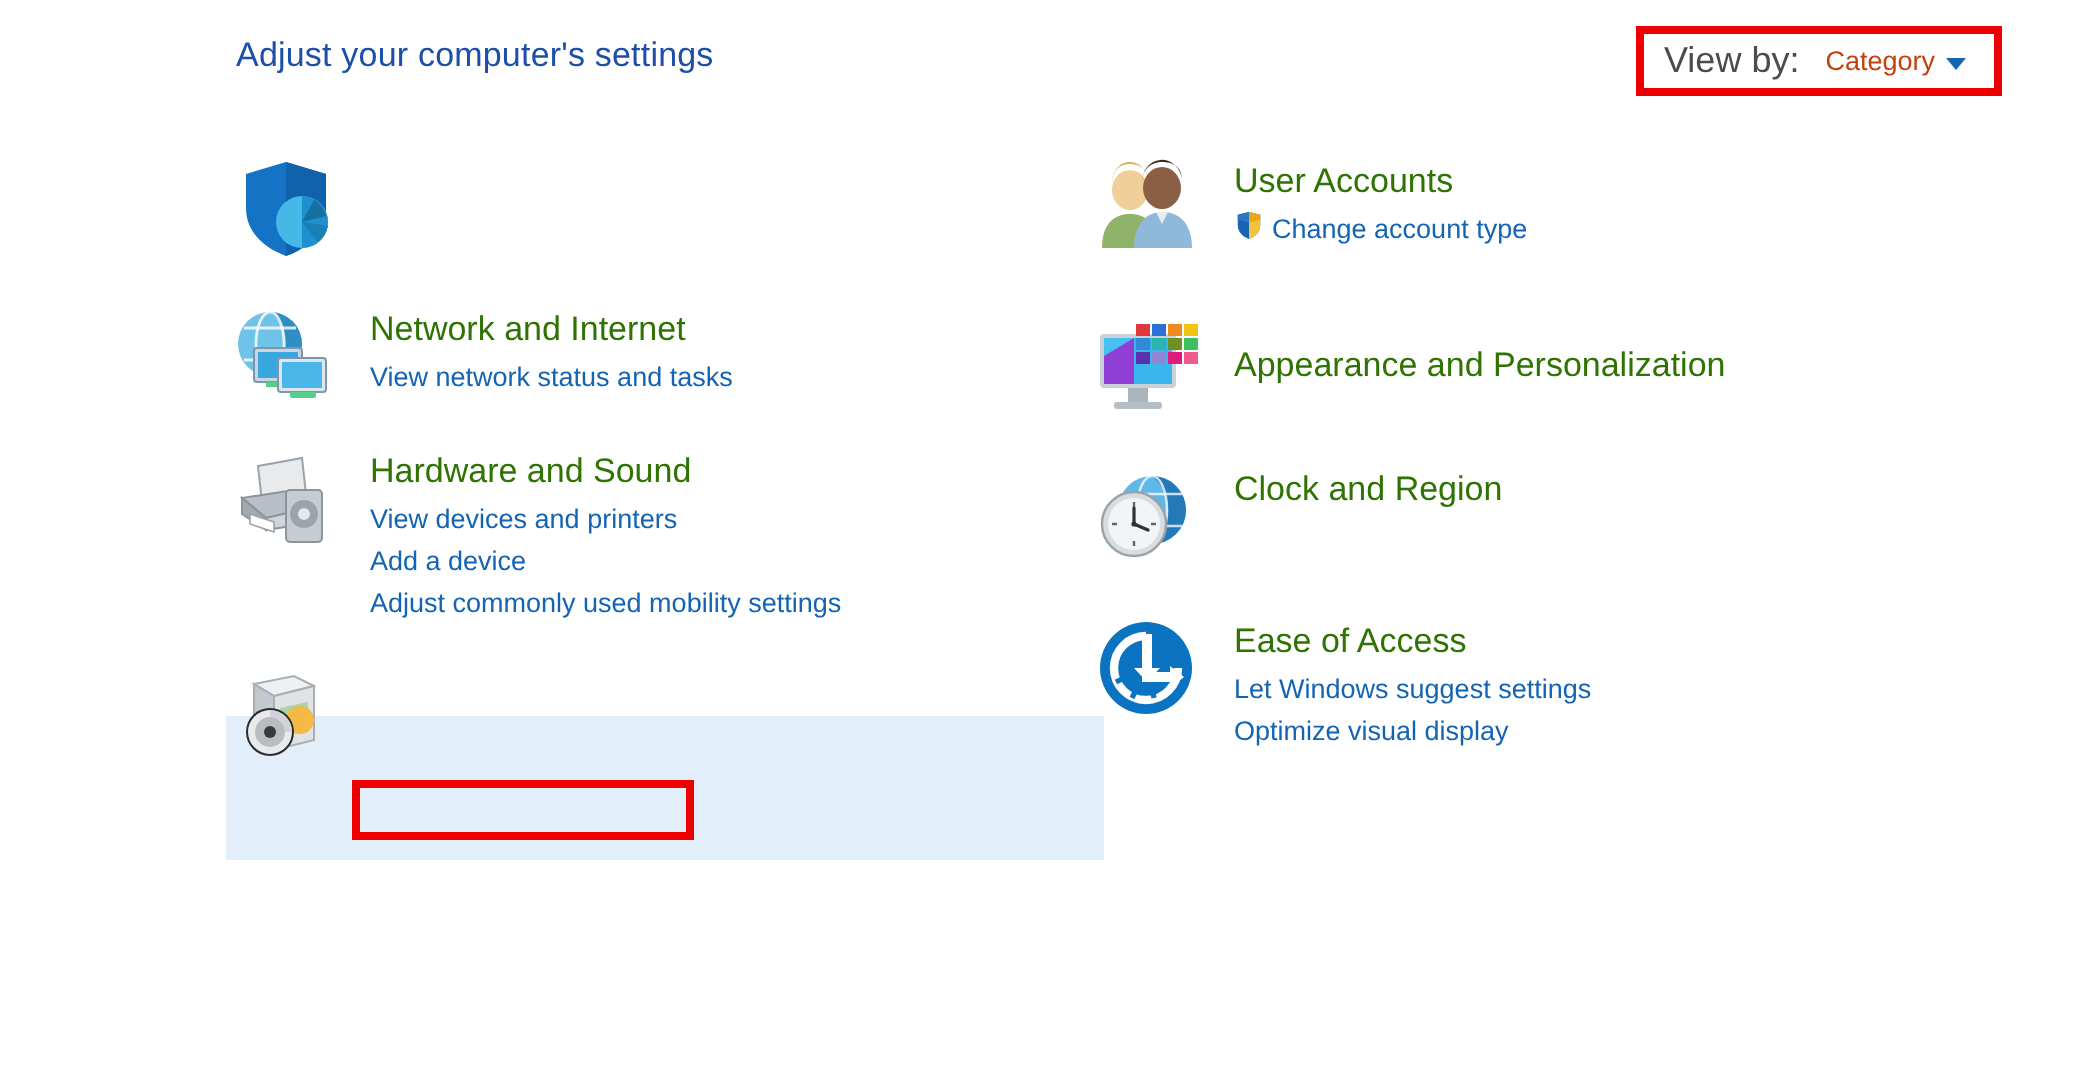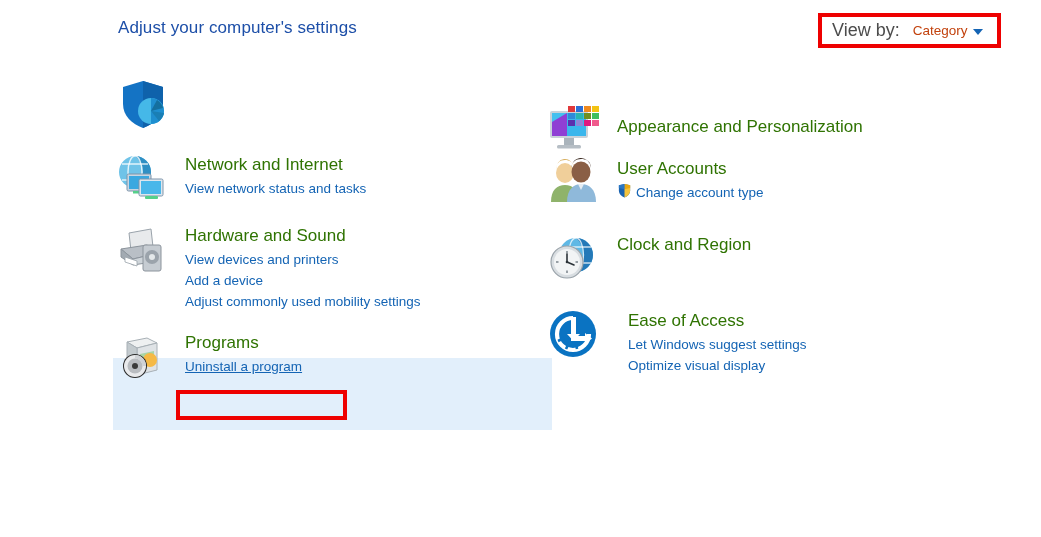--- a/index.html
+++ b/index.html
@@ -125,21 +125,21 @@
 
   
   #cat-system      { margin-top: 0px;  }
   #cat-network     { margin-top: 18px; }
   #cat-hardware    { margin-top: 15px; }
   #cat-programs    { margin-top: 18px; }
 
   #cat-useraccounts { margin-top: 0px;  }
   #cat-appearance   { margin-top: 22px; }
   #cat-clock        { margin-top: 20px; }
-  #cat-ease         { margin-top: 20px; gap: 11px; }
+  #cat-ease         { margin-top: 20px; }
 
   
   .cat-single .cat-body { padding-top: 16px; }
 </style>
 </head>
 <body>
 
 <div id="page-title">Adjust your computer's settings</div>
 
 <div id="view-by">
@@ -215,29 +215,53 @@
         <path d="M14 12 L24 18 L24 45 L14 39 Z" fill="#c3cace" stroke="#a8b0b6" stroke-width="1"></path>
         <path d="M27 24 L41 21 L41 32 L27 35 Z" fill="#a9d4a5"></path>
         <circle cx="37" cy="30" r="7" fill="#f5b945"></circle>
         <circle cx="22" cy="36" r="12" fill="#2a2a2a"></circle>
         <circle cx="22" cy="36" r="11" fill="#e9eaec"></circle>
         <circle cx="22" cy="36" r="7.5" fill="#b9bcc0"></circle>
         <circle cx="22" cy="36" r="3" fill="#3a3a3a"></circle>
         <path d="M22 25 A11 11 0 0 1 33 36 L29.5 36 A7.5 7.5 0 0 0 22 28.5 Z" fill="#cfd2d6"></path>
       </svg>
     </div>
-    <div class="cat-body">
-      <div class="cat-title">Programs</div>
-      <a class="cat-link hovered" href="#">Uninstall a program</a>
-    </div>
   </div>
 
 </div>
 
 <div class="col" id="col-right">
+
+  <div class="category" id="cat-useraccounts">
+    <div class="cat-icon">
+      <svg width="60" height="56" viewBox="0 0 60 56">
+        <ellipse cx="20" cy="17" rx="9" ry="10" fill="#f0cf9a"></ellipse>
+        <path d="M11 14 A9 10 0 0 1 29 12 C29 6 24 4 20 4 C15 4 11 7 11 14 Z" fill="#d8b061"></path>
+        <path d="M6 46 C6 34 12 29 20 29 C28 29 34 34 34 46 Z" fill="#8fb36b"></path>
+        <ellipse cx="36" cy="16" rx="9.5" ry="10.5" fill="#8a5f45"></ellipse>
+        <path d="M26 14 A9.5 10.5 0 0 1 46 12 C46 5 41 3 36 3 C31 3 26 6 26 14 Z" fill="#3c2b22"></path>
+        <path d="M22 46 C22 33 29 28 36 28 C44 28 51 33 51 46 Z" fill="#8fb9da"></path>
+        <path d="M33 28 L36 34 L39 28 Z" fill="#e6edf3"></path>
+      </svg>
+    </div>
+    <div class="cat-body">
+      <div class="cat-title">User Accounts</div>
+      <a class="cat-link link-with-shield" href="#">
+        <span class="uac">
+          <svg width="15" height="15" viewBox="0 0 16 16">
+            <path d="M2 2.5 L8 1 L14 2.5 V8 C14 12 11 14.4 8 15.4 C5 14.4 2 12 2 8 Z" fill="#1a63b0"></path>
+            <path d="M8 1 L14 2.5 V8 C14 12 11 14.4 8 15.4 Z" fill="#f5c33b"></path>
+            <path d="M8 1 L14 2.5 V5.2 L8 6.6 Z" fill="#e8a713"></path>
+            <path d="M2 2.5 L8 1 V6.6 L2 5.2 Z" fill="#2a77c4"></path>
+          </svg>
+        </span>
+        <span>Change account type</span>
+      </a>
+    </div>
+  </div>
 
   <div class="category cat-single" id="cat-appearance">
     <div class="cat-icon">
       <svg width="60" height="56" viewBox="0 0 60 56">
         <rect x="5" y="11" width="38" height="27" rx="2" fill="#c9d2d9"></rect>
         <rect x="7" y="13" width="34" height="23" fill="#45c0ef"></rect>
         <path d="M7 22 L22 13 L22 36 L7 36 Z" fill="#8f3fd4"></path>
         <path d="M22 13 L41 13 L41 36 L22 36 Z" fill="#3ab6ec"></path>
         <rect x="19" y="38" width="10" height="7" fill="#aab4bc"></rect>
         <rect x="12" y="45" width="24" height="3.5" rx="1.5" fill="#b6bec5"></rect>
@@ -255,48 +279,20 @@
           <rect x="39" y="20" width="7" height="6" fill="#e0197f"></rect>
           <rect x="47" y="20" width="7" height="6" fill="#f05a8c"></rect>
         </g>
       </svg>
     </div>
     <div class="cat-body">
       <div class="cat-title">Appearance and Personalization</div>
     </div>
   </div>
 
-  <div class="category" id="cat-useraccounts">
-    <div class="cat-icon">
-      <svg width="60" height="56" viewBox="0 0 60 56">
-        <ellipse cx="20" cy="17" rx="9" ry="10" fill="#f0cf9a"></ellipse>
-        <path d="M11 14 A9 10 0 0 1 29 12 C29 6 24 4 20 4 C15 4 11 7 11 14 Z" fill="#d8b061"></path>
-        <path d="M6 46 C6 34 12 29 20 29 C28 29 34 34 34 46 Z" fill="#8fb36b"></path>
-        <ellipse cx="36" cy="16" rx="9.5" ry="10.5" fill="#8a5f45"></ellipse>
-        <path d="M26 14 A9.5 10.5 0 0 1 46 12 C46 5 41 3 36 3 C31 3 26 6 26 14 Z" fill="#3c2b22"></path>
-        <path d="M22 46 C22 33 29 28 36 28 C44 28 51 33 51 46 Z" fill="#8fb9da"></path>
-        <path d="M33 28 L36 34 L39 28 Z" fill="#e6edf3"></path>
-      </svg>
-    </div>
-    <div class="cat-body">
-      <div class="cat-title">User Accounts</div>
-      <a class="cat-link link-with-shield" href="#">
-        <span class="uac">
-          <svg width="15" height="15" viewBox="0 0 16 16">
-            <path d="M2 2.5 L8 1 L14 2.5 V8 C14 12 11 14.4 8 15.4 C5 14.4 2 12 2 8 Z" fill="#1a63b0"></path>
-            <path d="M8 1 L14 2.5 V8 C14 12 11 14.4 8 15.4 Z" fill="#f5c33b"></path>
-            <path d="M8 1 L14 2.5 V5.2 L8 6.6 Z" fill="#e8a713"></path>
-            <path d="M2 2.5 L8 1 V6.6 L2 5.2 Z" fill="#2a77c4"></path>
-          </svg>
-        </span>
-        <span>Change account type</span>
-      </a>
-    </div>
-  </div>
-
   <div class="category" id="cat-clock">
     <div class="cat-icon">
       <svg width="60" height="56" viewBox="0 0 60 56">
         <circle cx="31" cy="23" r="17" fill="#5fb8e5"></circle>
         <path d="M31 6 A17 17 0 0 1 31 40 A22 22 0 0 0 31 6 Z" fill="#2479b8"></path>
         <path d="M16 15 h30 M16 31 h30" stroke="#ffffff" stroke-width="1.3" opacity="0.75" fill="none"></path>
         <ellipse cx="31" cy="23" rx="7.5" ry="17" fill="none" stroke="#ffffff" stroke-width="1.3" opacity="0.75"></ellipse>
         <circle cx="22" cy="30" r="16" fill="#d8dde1" stroke="#9aa3aa" stroke-width="1.2"></circle>
         <circle cx="22" cy="30" r="13" fill="#f2f4f5"></circle>
         <g stroke="#5b6670" stroke-width="1.2">

